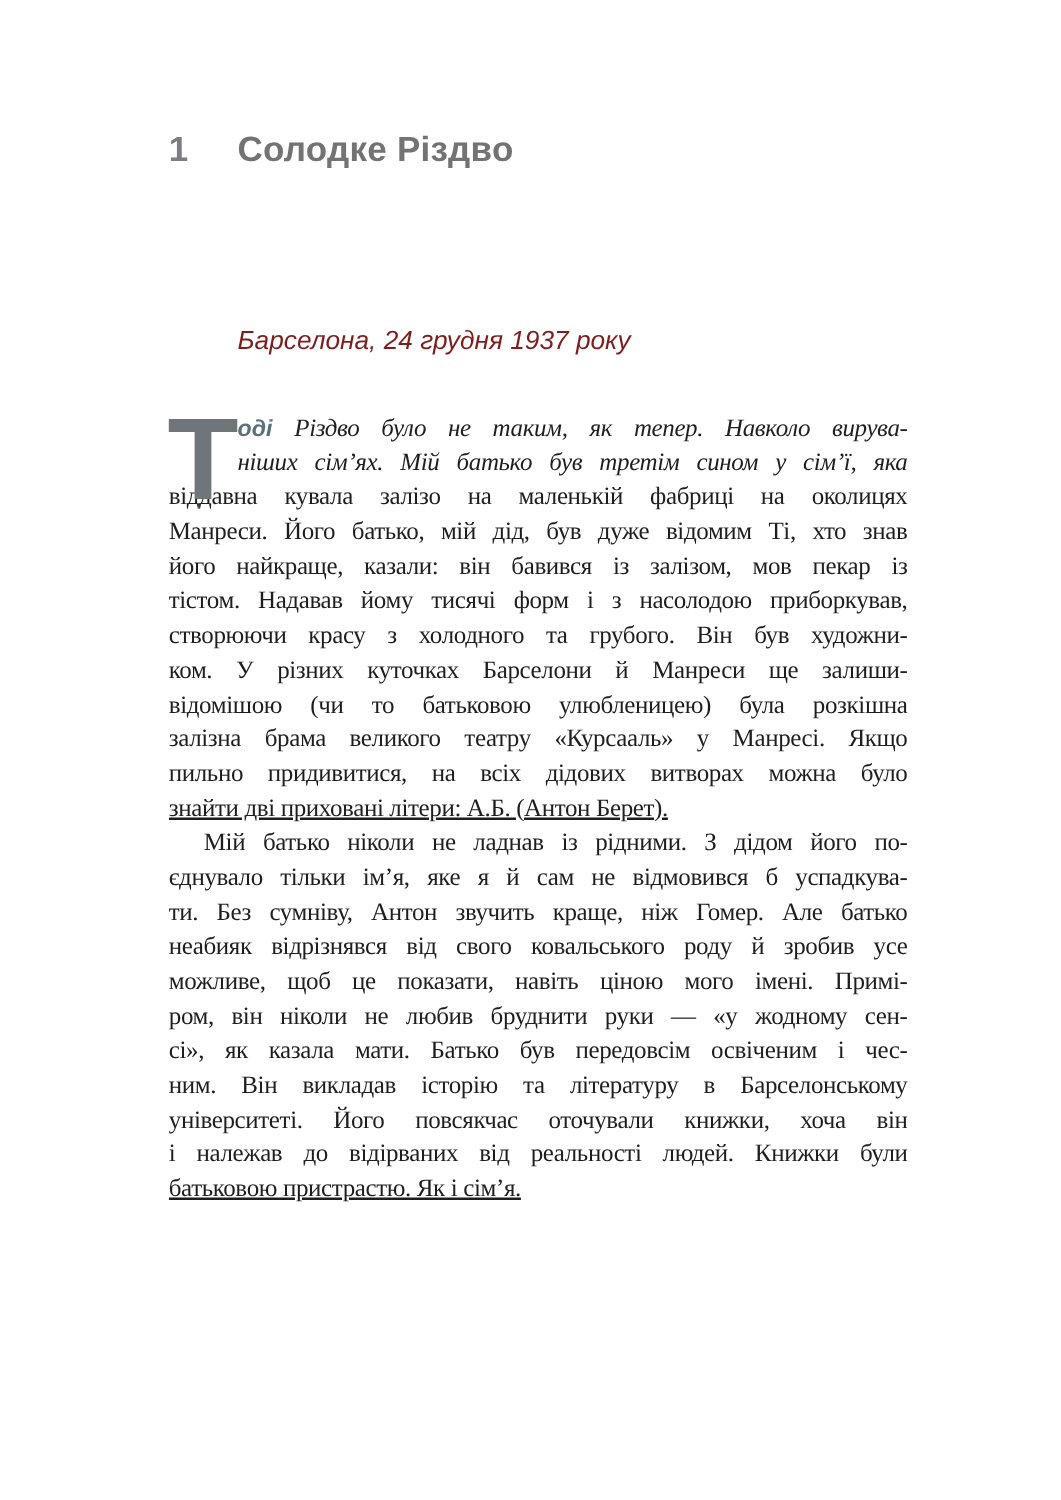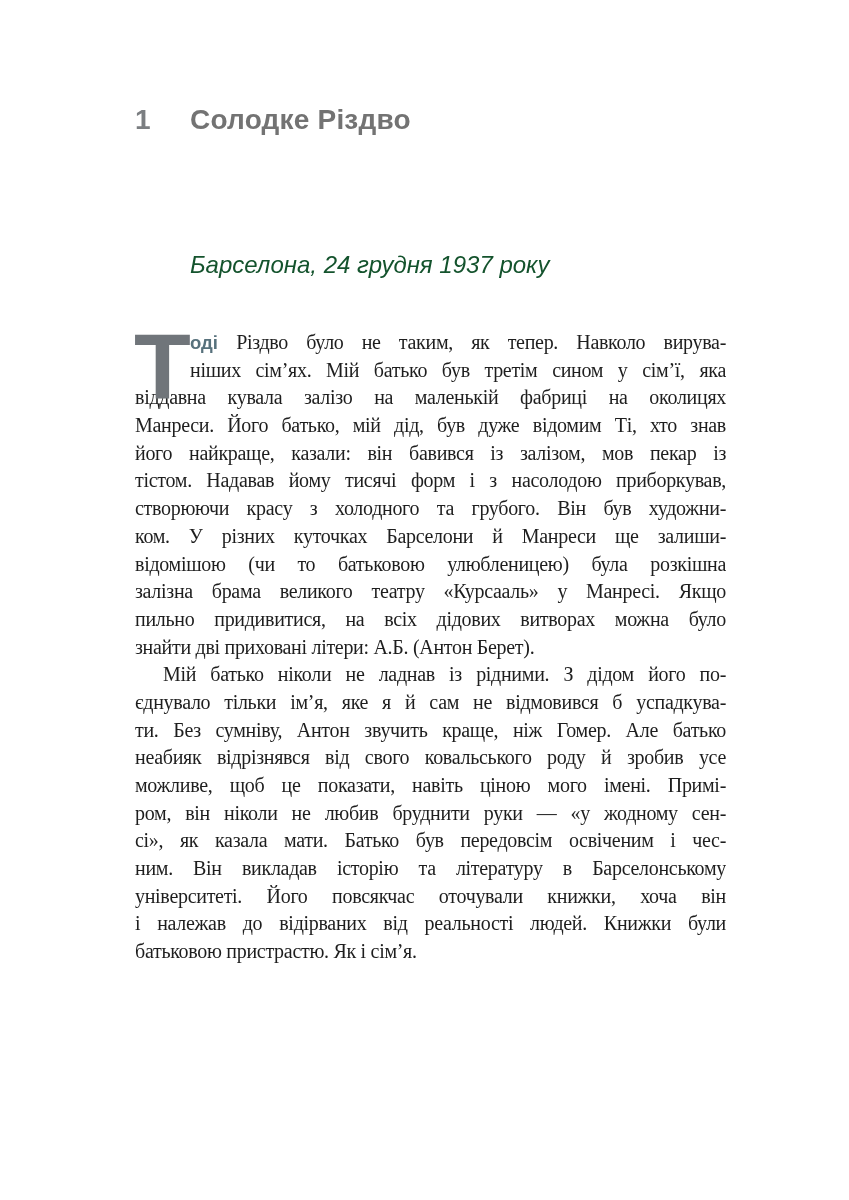--- a/index.html
+++ b/index.html
@@ -15,37 +15,37 @@
   .chapter-head{
     position:absolute;left:135px;top:103px;width:600px;
     display:flex;align-items:flex-start;
     font-family:"Liberation Sans",sans-serif;
     font-weight:700;font-size:28px;line-height:34px;
   }
   .chapter-num{width:55px;color:#7b7e81;flex:0 0 55px;}
   .chapter-title{color:#737373;letter-spacing:.2px;}
   
   .dateline{
-    position:absolute;left:190px;top:252px;
+    position:absolute;left:190px;top:260px;
     font-family:"Liberation Sans",sans-serif;
-    font-style:italic;font-size:24px;line-height:26px;color:#14532d;
+    font-style:italic;font-size:21px;line-height:26px;color:#7f1d1d;
   }
   
   .body-col{
     position:absolute;left:135px;top:329px;width:591px;
     font-family:"Liberation Serif","DejaVu Serif",serif;
     font-size:20px;line-height:27.7px;letter-spacing:-0.3px;
     color:#1e1e1e;
   }
   .line{
     text-align:justify;text-align-last:justify;
     height:27.7px;overflow:hidden;white-space:nowrap0;
   }
-  .line.last{text-align-last:left;}
-  .line.dc{margin-left:55px;}
+  .line.last{text-align-last:left;text-decoration:underline;}
+  .line.dc{margin-left:55px;font-style:italic;}
   .para.indented .line:first-child{text-indent:28px;}
   
   .dropcap{
     position:absolute;left:-1px;top:4px;width:56px;height:72px;
     font-family:"Liberation Sans",sans-serif;font-weight:700;
     font-size:93px;line-height:68px;color:#70757a;
     text-align:left;
   }
   .lead-word{
     font-family:"Liberation Sans",sans-serif;font-weight:700;

